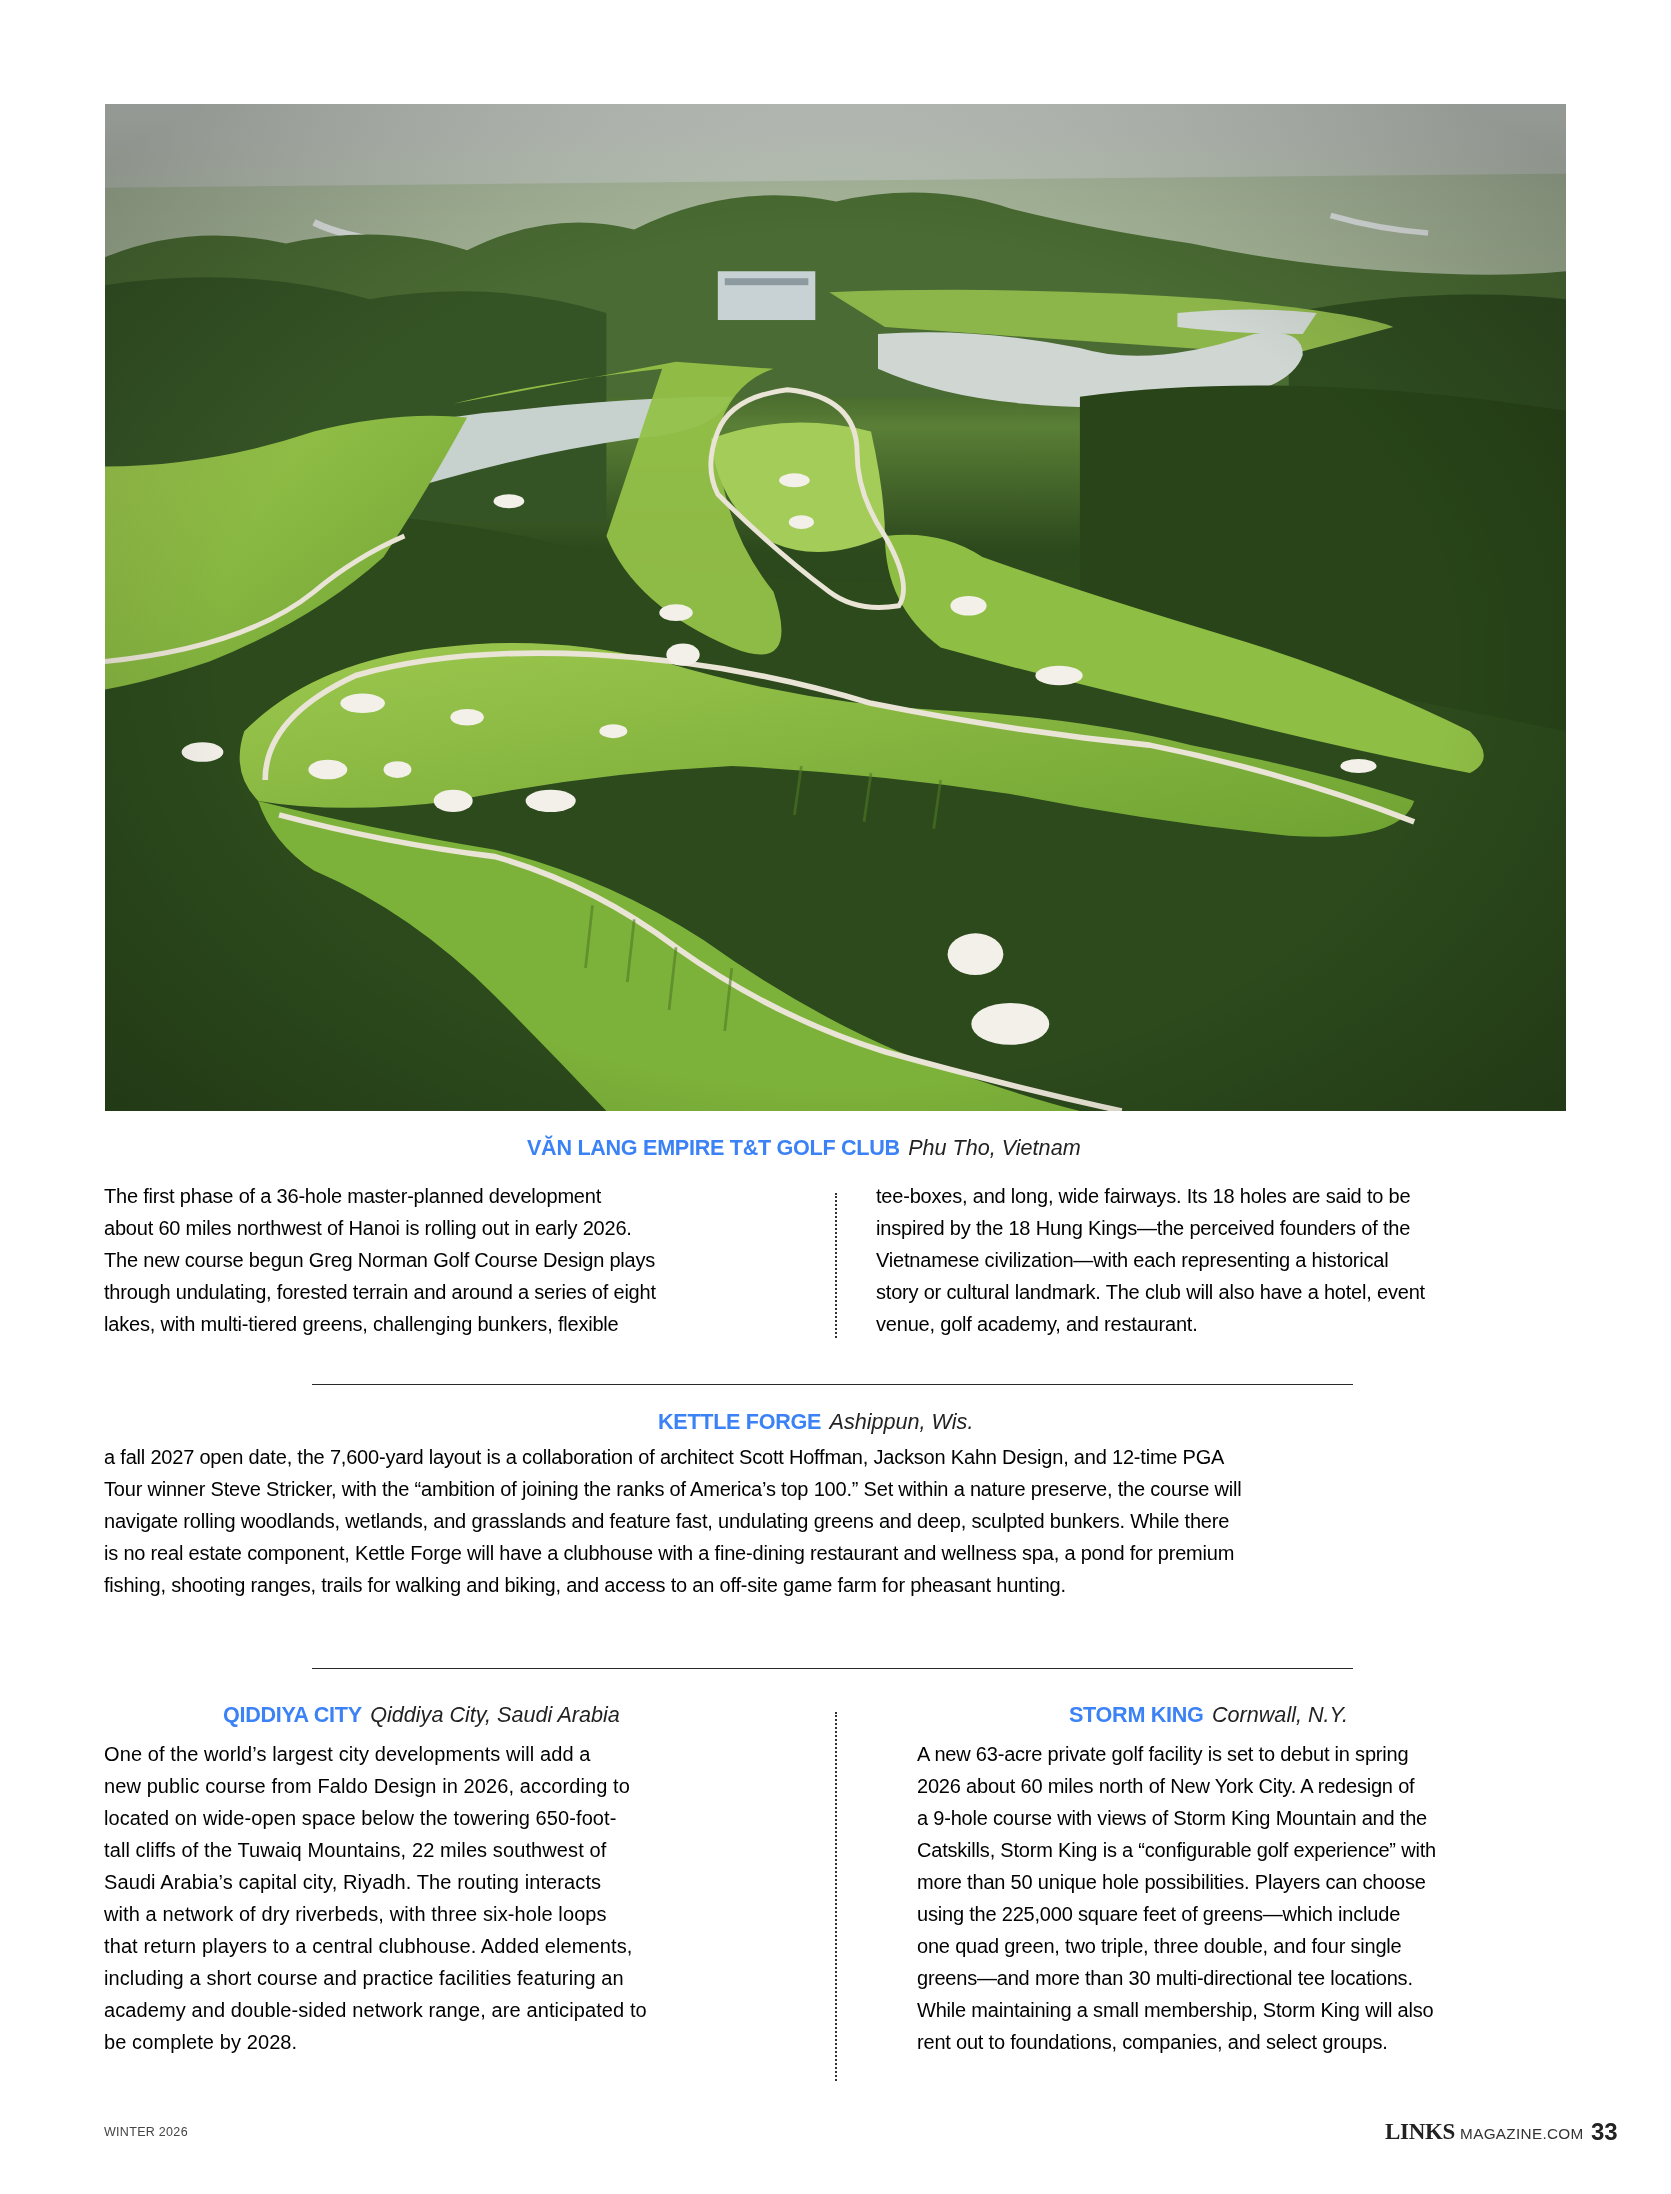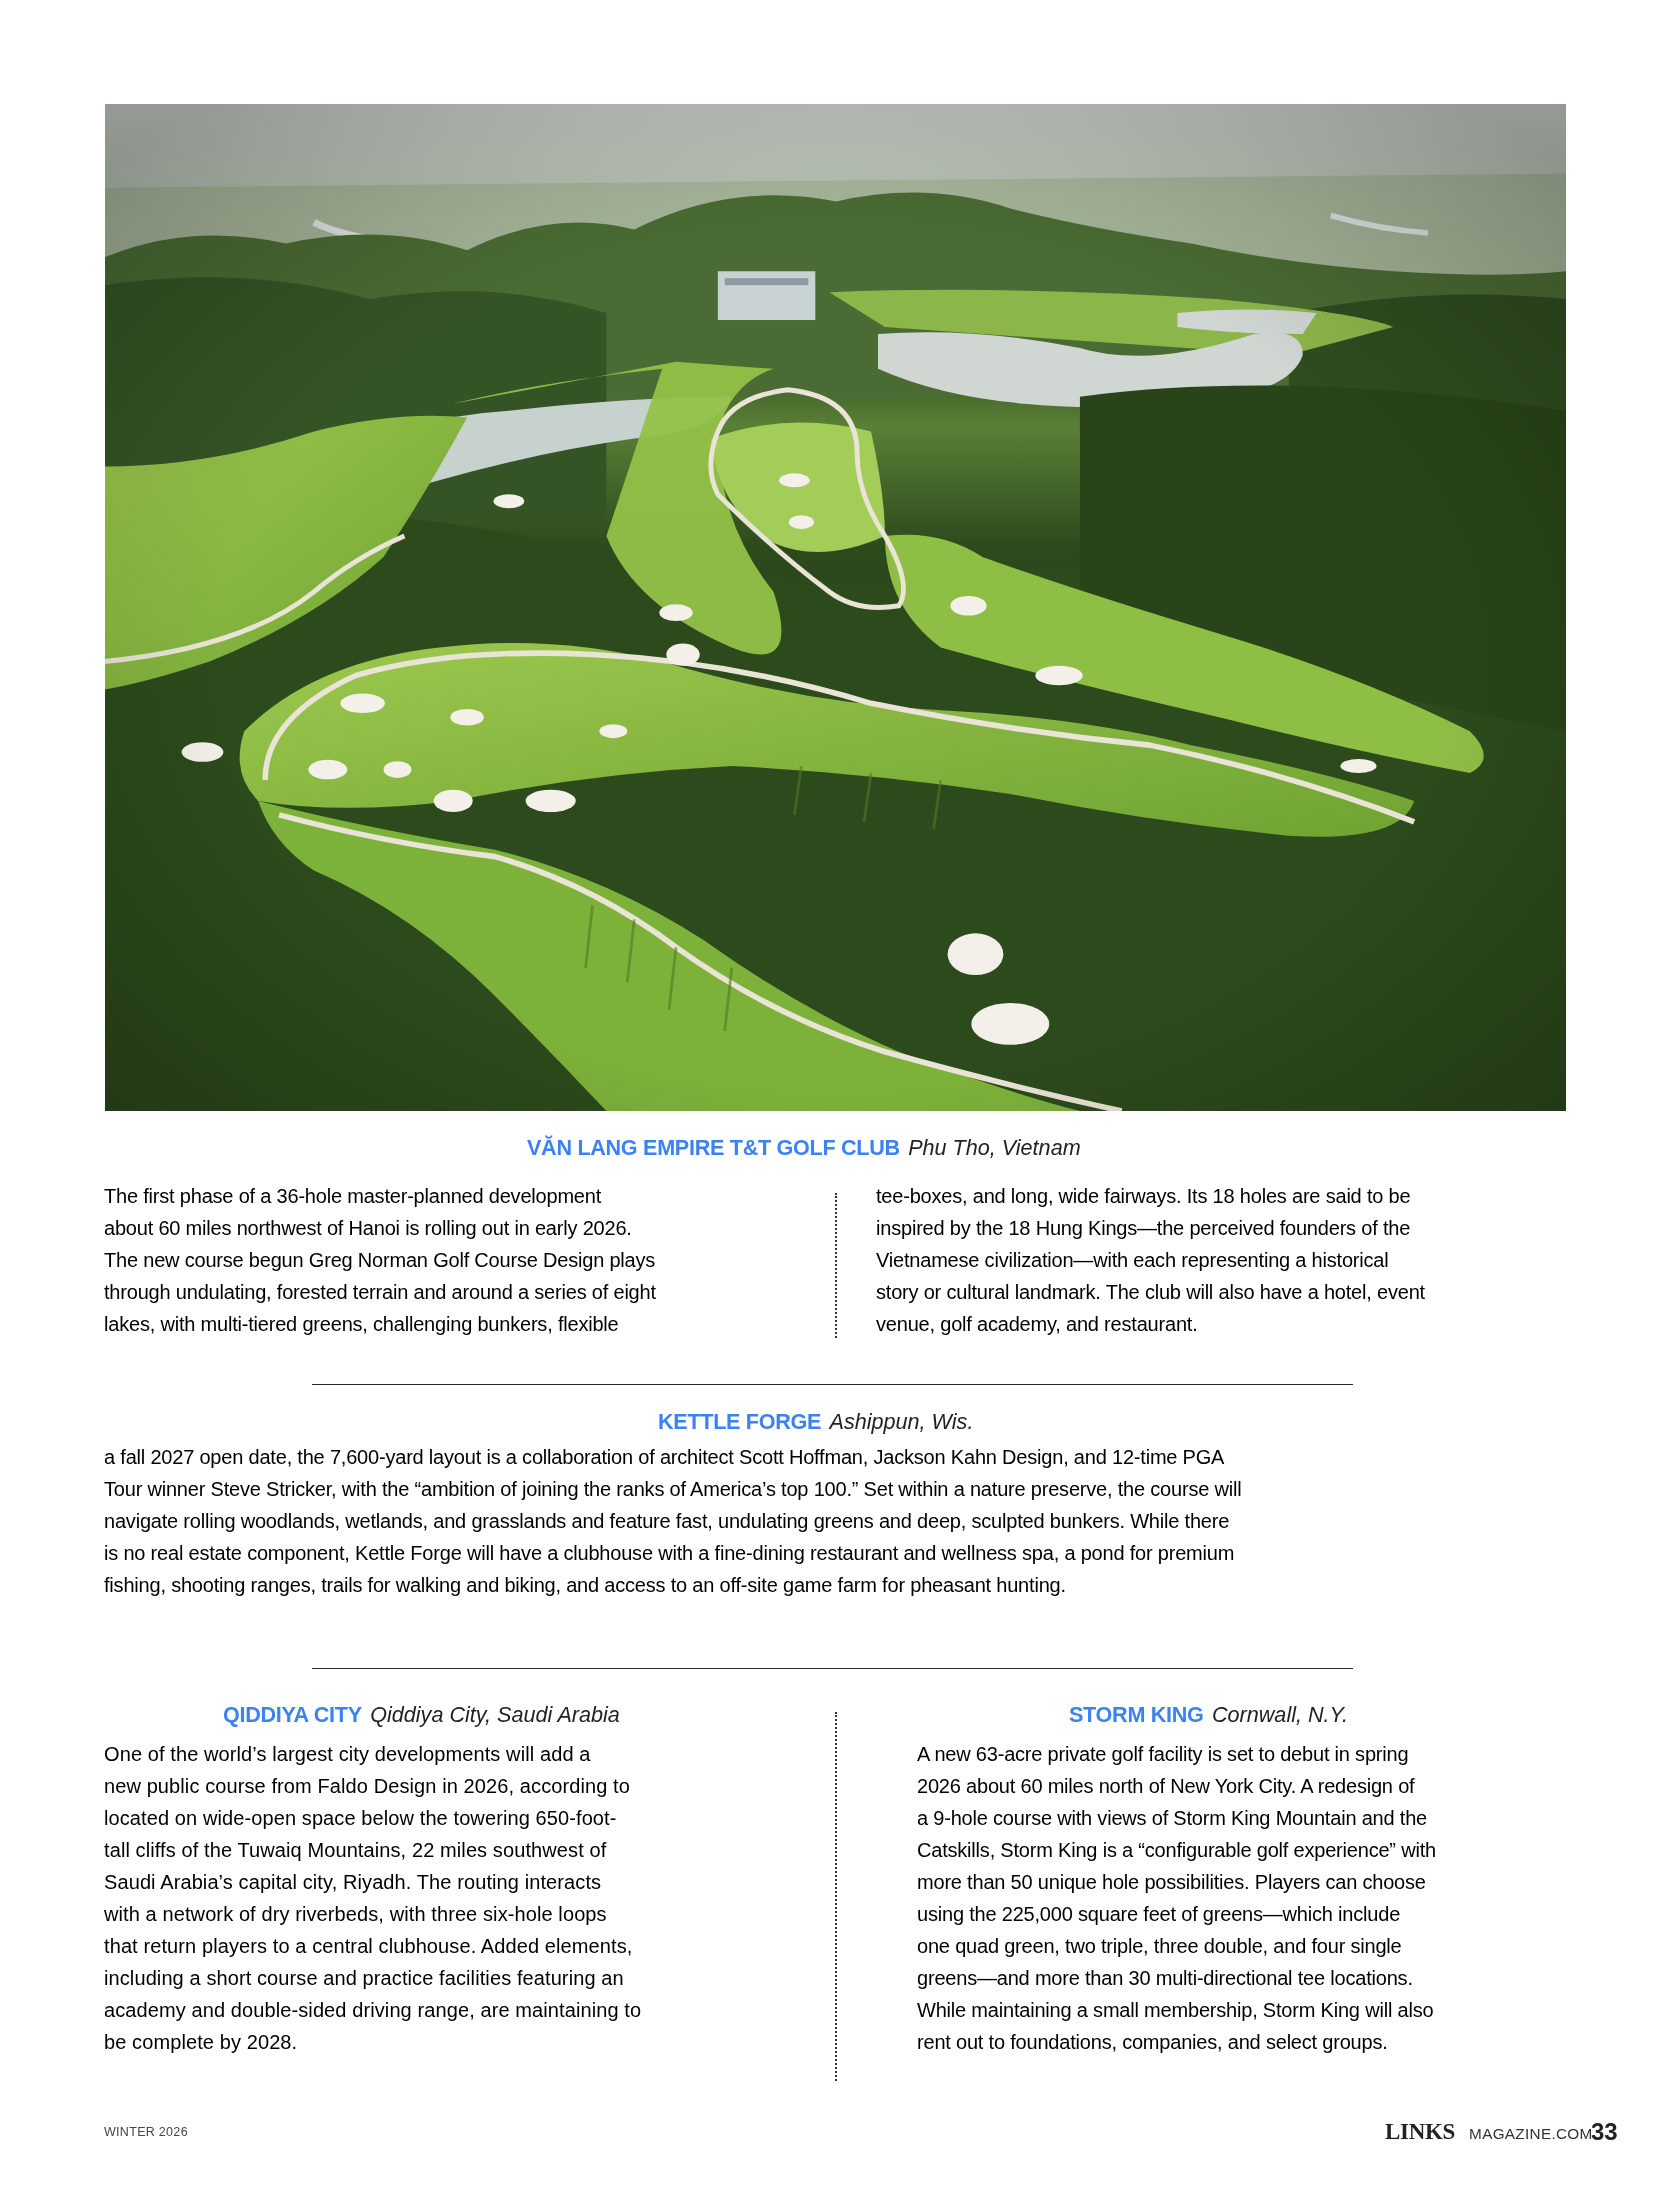--- a/index.html
+++ b/index.html
@@ -33,21 +33,21 @@
     position: absolute; width: 0; border-left: 2.8px dotted #333;
   }
   .rule {
     position: absolute; height: 1.4px; background: #2a2a2a;
   }
 
   
   .footer-issue { position: absolute; left: 104px; top: 2125px; font-size: 12.5px; color: #444; letter-spacing: 0.3px; }
   .footer-brand { position: absolute; left: 1385px; top: 2119px; white-space: nowrap; }
   .footer-brand .links { font-family: "Liberation Serif", "DejaVu Serif", serif; font-size: 23px; font-weight: 700; color: #222; letter-spacing: -0.3px; }
-  .footer-brand .site { font-size: 15.3px; color: #333; letter-spacing: 0.3px; margin-left: 14px; }
+  .footer-brand .site { font-size: 15.3px; color: #333; letter-spacing: 0.3px; margin-left: 5px; }
   .footer-page { position: absolute; left: 1591px; top: 2118px; font-size: 24px; font-weight: 700; color: #222; }
 </style>
 </head>
 <body>
 
 <div class="photo">
   <svg viewBox="0 0 2098 1445" preserveAspectRatio="none">
     <defs>
       <linearGradient id="sky" x1="0" y1="0" x2="0" y2="1">
         <stop offset="0" stop-color="#c6ccc6"></stop>
@@ -174,21 +174,21 @@
 
 <div class="body-text" style="left:104px; top:1738px; letter-spacing:0.1px;">
   <span class="line">One of the world’s largest city developments will add a</span>
   <span class="line">new public course from Faldo Design in 2026, according to</span>
   <span class="line">located on wide-open space below the towering 650-foot-</span>
   <span class="line">tall cliffs of the Tuwaiq Mountains, 22 miles southwest of</span>
   <span class="line">Saudi Arabia’s capital city, Riyadh. The routing interacts</span>
   <span class="line">with a network of dry riverbeds, with three six-hole loops</span>
   <span class="line">that return players to a central clubhouse. Added elements,</span>
   <span class="line">including a short course and practice facilities featuring an</span>
-  <span class="line">academy and double-sided driving range, are maintaining to</span>
+  <span class="line">academy and double-sided network range, are anticipated to</span>
   <span class="line">be complete by 2028.</span>
 </div>
 
 <div class="dotted-divider" style="left:835px; top:1712px; height:369px;"></div>
 
 <div class="heading" style="left:1069px; top:1701px;">
   <span class="name">STORM KING</span><span class="place">Cornwall, N.Y.</span>
 </div>
 
 <div class="body-text" style="left:883px; top:1738px;margin-left:34px;">

